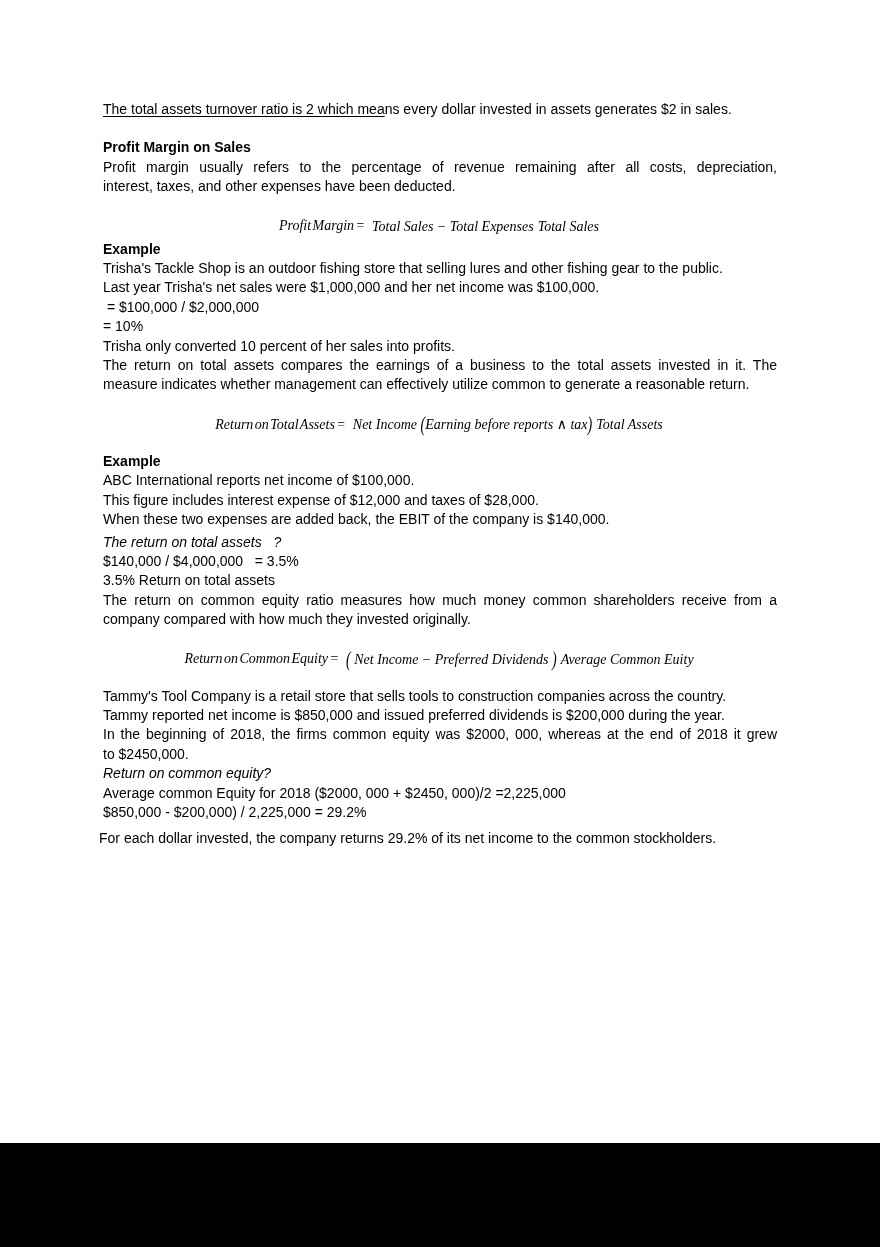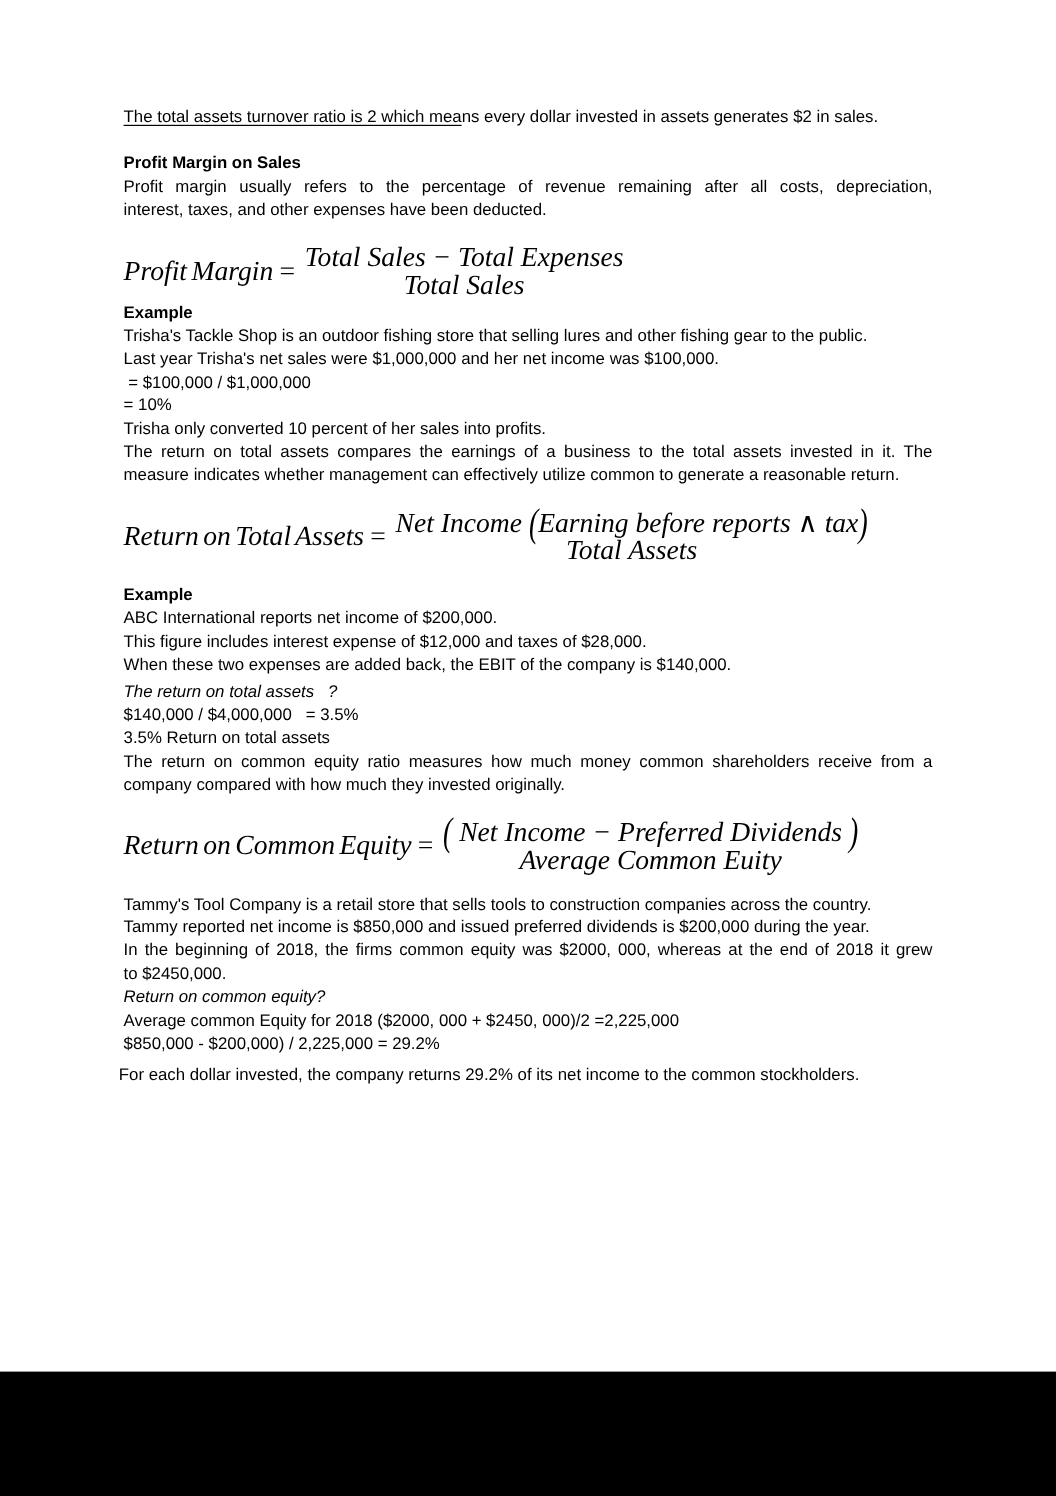--- a/index.html
+++ b/index.html
@@ -6,21 +6,21 @@
   body {
     width: 880px; height: 1247px;
     background: #ffffff;
     position: relative;
     overflow: hidden;
     font-family: "Liberation Sans", "DejaVu Sans", sans-serif;
     color: #000000;
   }
   .content {
     position: absolute;
-    left: 103px; top: 88px;
+    left: 103px; top: 100px;
     width: 674px;
     font-size: 14px;
     line-height: 19.4px;
   }
   .line { white-space: pre-wrap; }
   .jline { text-align: justify; text-align-last: justify; white-space: normal; }
   .bold { font-weight: 700; }
   .italic { font-style: italic; }
   .ul { text-decoration: underline; text-underline-offset: 2px; }
   .intro { white-space: nowrap; }
@@ -28,27 +28,28 @@
   .heading-gap   { margin-top: 19px; }
   .section-gap   { margin-top: 21px; }
   .q-gap         { margin-top: 3px; }
   .concl-gap     { margin-top: 7px; margin-left: -4px; }
 
   .formula {
     display: flex;
     align-items: center;
     font-family: "Liberation Serif", "DejaVu Serif", serif;
     font-style: italic;
-    font-size: 23px;
+    font-size: 14px;
     margin-top: 18px;
+    justify-content: center;
   }
   .formula.f1 { margin-bottom: 2px; }
   .formula.f2, .formula.f3 { margin-bottom: 16px; }
   .flhs { word-spacing: -2px; margin-right: 5px; white-space: nowrap; }
-  .frac { display: flex; flex-direction: column; align-items: center; text-align: center; }
+  .frac { display: flex; flex-direction: row; align-items: center; text-align: center; }
   .fnum, .fden { line-height: 23px; padding: 0 2px; white-space: nowrap; }
   .paren {
     display: inline-block;
     transform: scaleY(1.45);
     transform-origin: center;
     font-weight: 400;
   }
 
   .bottom-bar {
     position: absolute;
@@ -72,37 +73,37 @@
     <span class="flhs">Profit Margin =</span>
     <span class="frac">
       <span class="fnum"><span>Total Sales − Total Expenses</span><span class="paren"></span><span></span><span class="paren"></span></span>
       <span class="fden">Total Sales</span>
     </span>
   </div>
 
   <div class="bold">Example</div>
   <div class="line">Trisha's Tackle Shop is an outdoor fishing store that selling lures and other fishing gear to the public.</div>
   <div class="line">Last year Trisha's net sales were $1,000,000 and her net income was $100,000.</div>
-  <div class="line"> = $100,000 / $1,000,000</div>
+  <div class="line"> = $100,000 / $2,000,000</div>
   <div class="line">= 10%</div>
   <div class="line">Trisha only converted 10 percent of her sales into profits.</div>
 
   <div class="jline">The return on total assets compares the earnings of a business to the total assets invested in it. The</div>
   <div class="line">measure indicates whether management can effectively utilize common to generate a reasonable return.</div>
 
   <div class="formula f2">
     <span class="flhs">Return on Total Assets =</span>
     <span class="frac">
       <span class="fnum"><span>Net Income </span><span class="paren">(</span><span>Earning before reports ∧ tax</span><span class="paren">)</span></span>
       <span class="fden">Total Assets</span>
     </span>
   </div>
 
   <div class="bold">Example</div>
-  <div class="line">ABC International reports net income of $200,000.</div>
+  <div class="line">ABC International reports net income of $100,000.</div>
   <div class="line">This figure includes interest expense of $12,000 and taxes of $28,000.</div>
   <div class="line">When these two expenses are added back, the EBIT of the company is $140,000.</div>
 
   <div class="line italic q-gap">The return on total assets   ?</div>
   <div class="line">$140,000 / $4,000,000   = 3.5%</div>
   <div class="line">3.5% Return on total assets</div>
 
   <div class="jline">The return on common equity ratio measures how much money common shareholders receive from a</div>
   <div class="line">company compared with how much they invested originally.</div>
 

